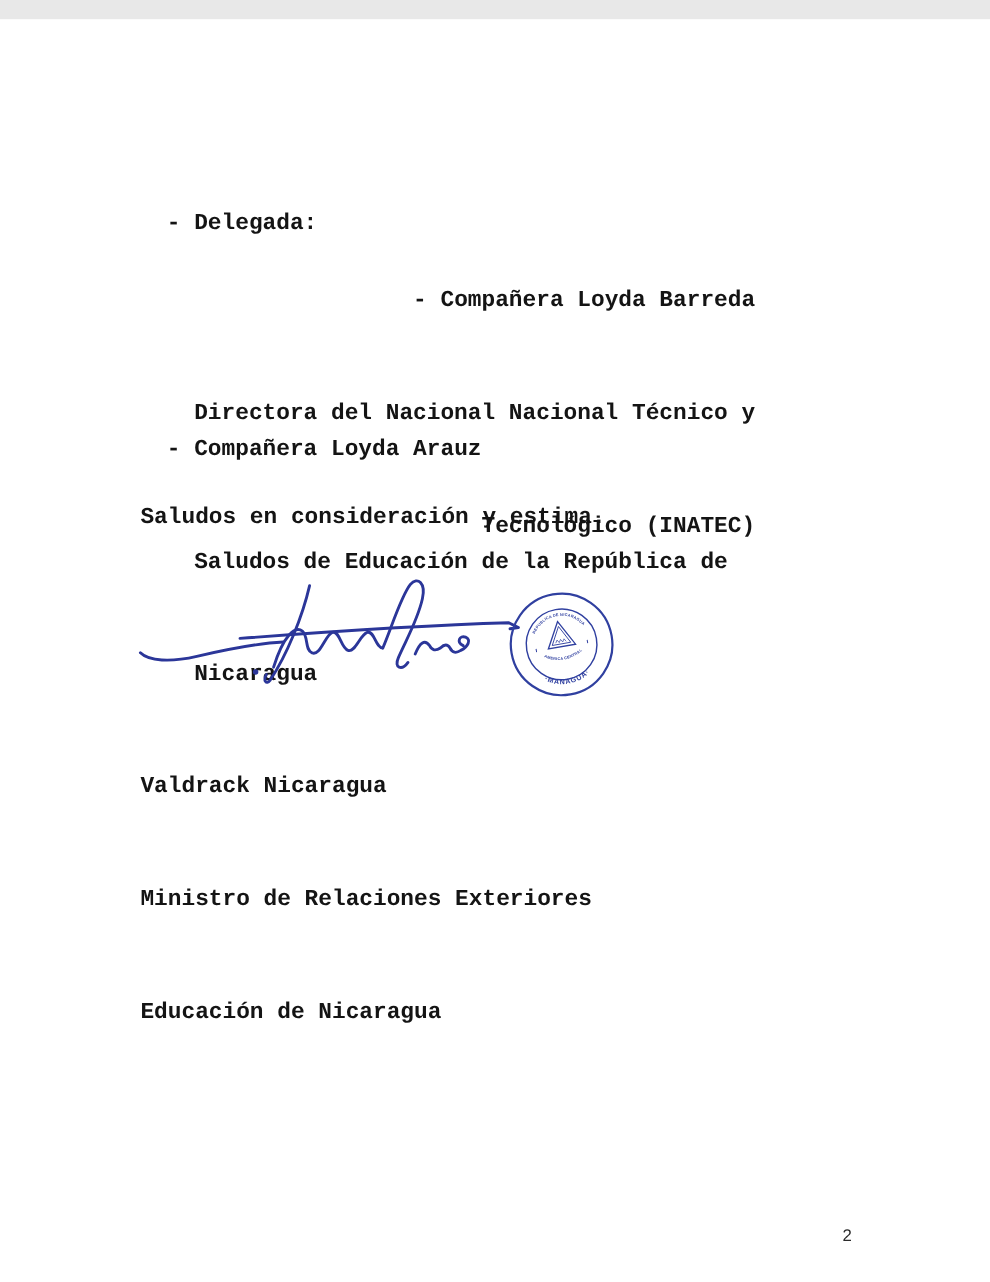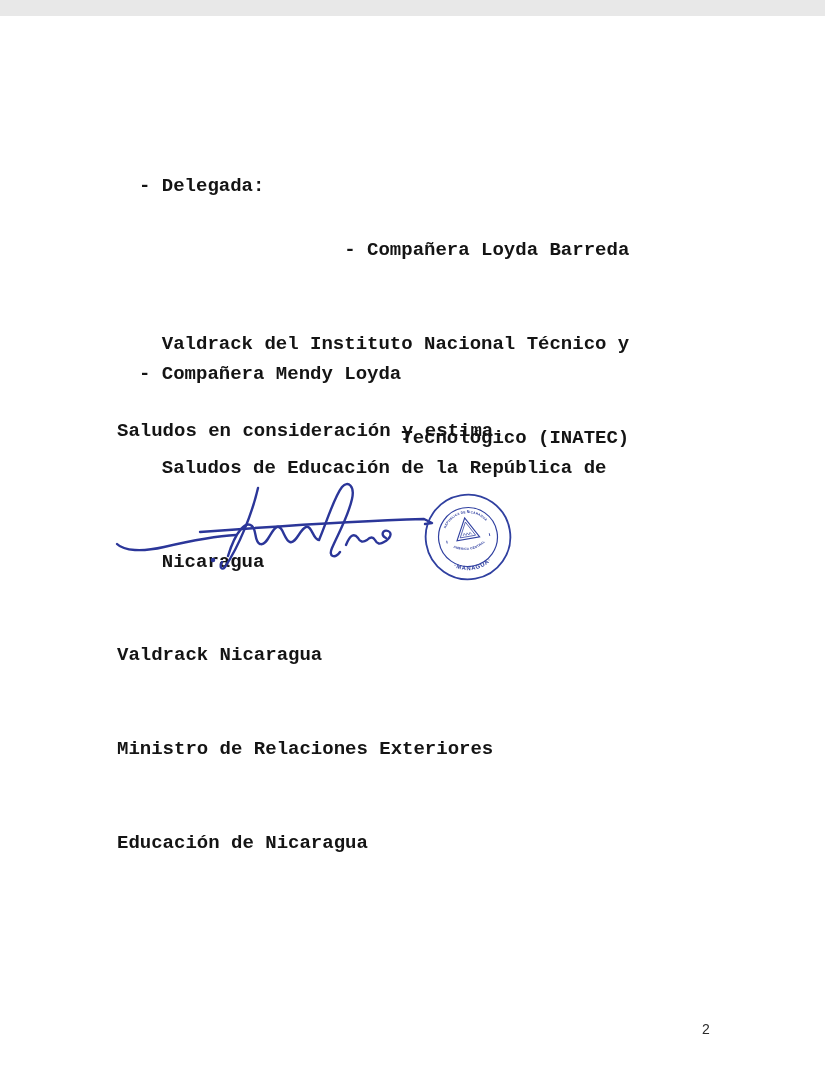--- a/index.html
+++ b/index.html
@@ -34,26 +34,26 @@
 <body>
 
 <div class="page">
 
   <div id="bullet-group-1" class="bullet-group body-text">
     <div>- Delegada:</div>
   </div>
 
   <div id="bullet-group-2" class="bullet-group body-text">
     <div>- Compañera Loyda Barreda</div>
-    <div class="cont">Valdrack del Instituto Nacional Técnico y</div>
+    <div class="cont">Directora del Nacional Nacional Técnico y</div>
     <div class="cont">Tecnológico (INATEC)</div>
   </div>
 
   <div id="bullet-group-3" class="bullet-group body-text">
-    <div>- Compañera Mendy Loyda</div>
+    <div>- Compañera Loyda Arauz</div>
     <div class="cont">Saludos de Educación de la República de</div>
     <div class="cont">Nicaragua</div>
   </div>
 
   <div id="closing-line" class="body-text">Saludos en consideración y estima.</div>
 
   <svg id="signature-svg" viewBox="0 0 334 98" aria-hidden="true">
     <g fill="none" stroke-width="2.4" stroke-linecap="round" stroke-linejoin="round" stroke="#2b3699">
 
       <path d="M11,70 C 18,77 36,78 58,73 C 88,66 110,62 130,61"></path>

